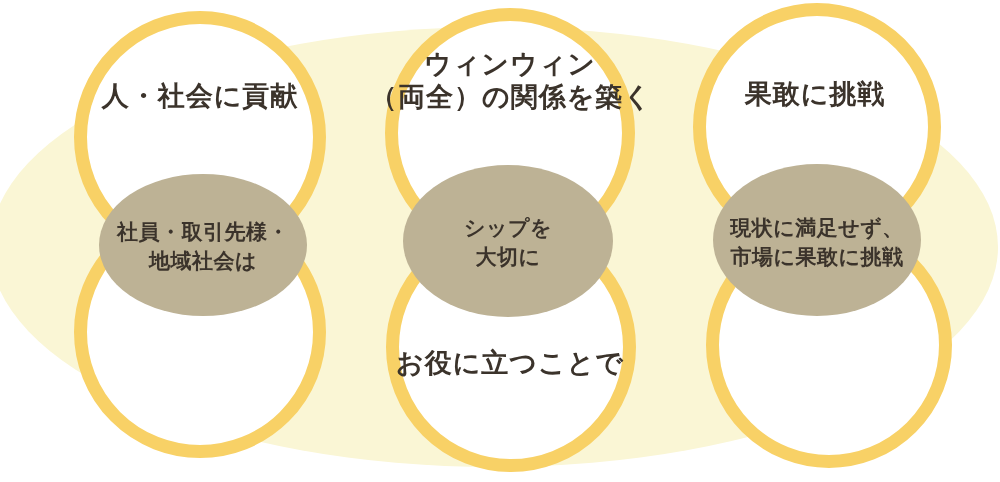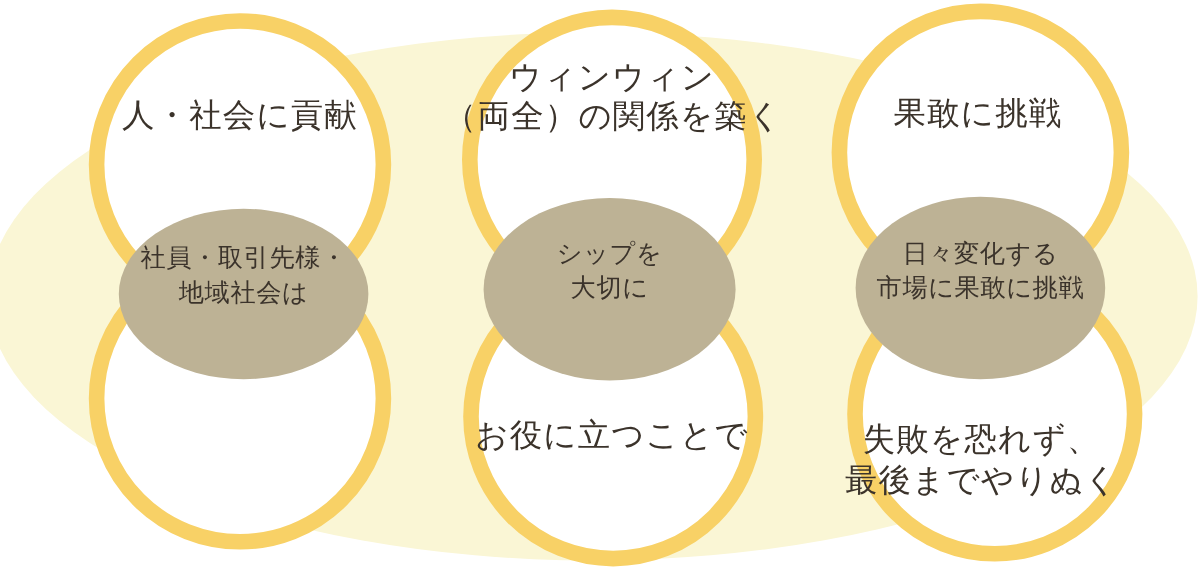--- a/index.html
+++ b/index.html
@@ -29,27 +29,27 @@
     border: 13px solid var(--circle-border, #F8D166);
   }
   .lens {
     position: absolute;
     border-radius: 50%;
     background: var(--lens-fill, #BDB295);
   }
   .label {
     position: absolute;
     color: var(--text-color, #3B332B);
-    font-weight: normal;
+    font-weight: bold;
     text-align: center;
   }
   .label .line { white-space: nowrap; }
   .label.big { font-size: 27px; line-height: 33px; letter-spacing: 1px; }
   .label.big.bottom { line-height: 34px; }
-  .label.mid { font-size: 21px; line-height: 29px; letter-spacing: 0.5px; }
+  .label.mid { font-size: 21px; line-height: 29px; letter-spacing: 0.5px; margin-top: 16px; }
 </style>
 </head>
 <body>
 
 <div class="stage">
 
   <div class="blob"></div>
 
   <div class="circle" style="left:74px;top:11px;width:252px;height:252px"></div>
   <div class="circle" style="left:74px;top:206px;width:252px;height:252px"></div>
@@ -80,21 +80,17 @@
   </div>
 
   <div class="circle" style="left:693px;top:3px;width:248px;height:248px"></div>
   <div class="circle" style="left:706px;top:222px;width:246px;height:246px"></div>
   <div class="lens" style="left:713px;top:164px;width:208px;height:152px"></div>
 
   <div class="label big" style="left:675px;top:78px;width:280px">
     <div class="line">果敢に挑戦</div>
   </div>
   <div class="label mid" style="left:677px;top:197px;width:280px">
-    <div class="line">日々変化する</div>
+    <div class="line">現状に満足せず、</div>
     <div class="line">市場に果敢に挑戦</div>
-  </div>
-  <div class="label big bottom" style="left:678px;top:349px;width:280px">
-    <div class="line">失敗を恐れず、</div>
-    <div class="line">最後までやりぬく</div>
   </div>
 
 </div>
 
 </body></html>

